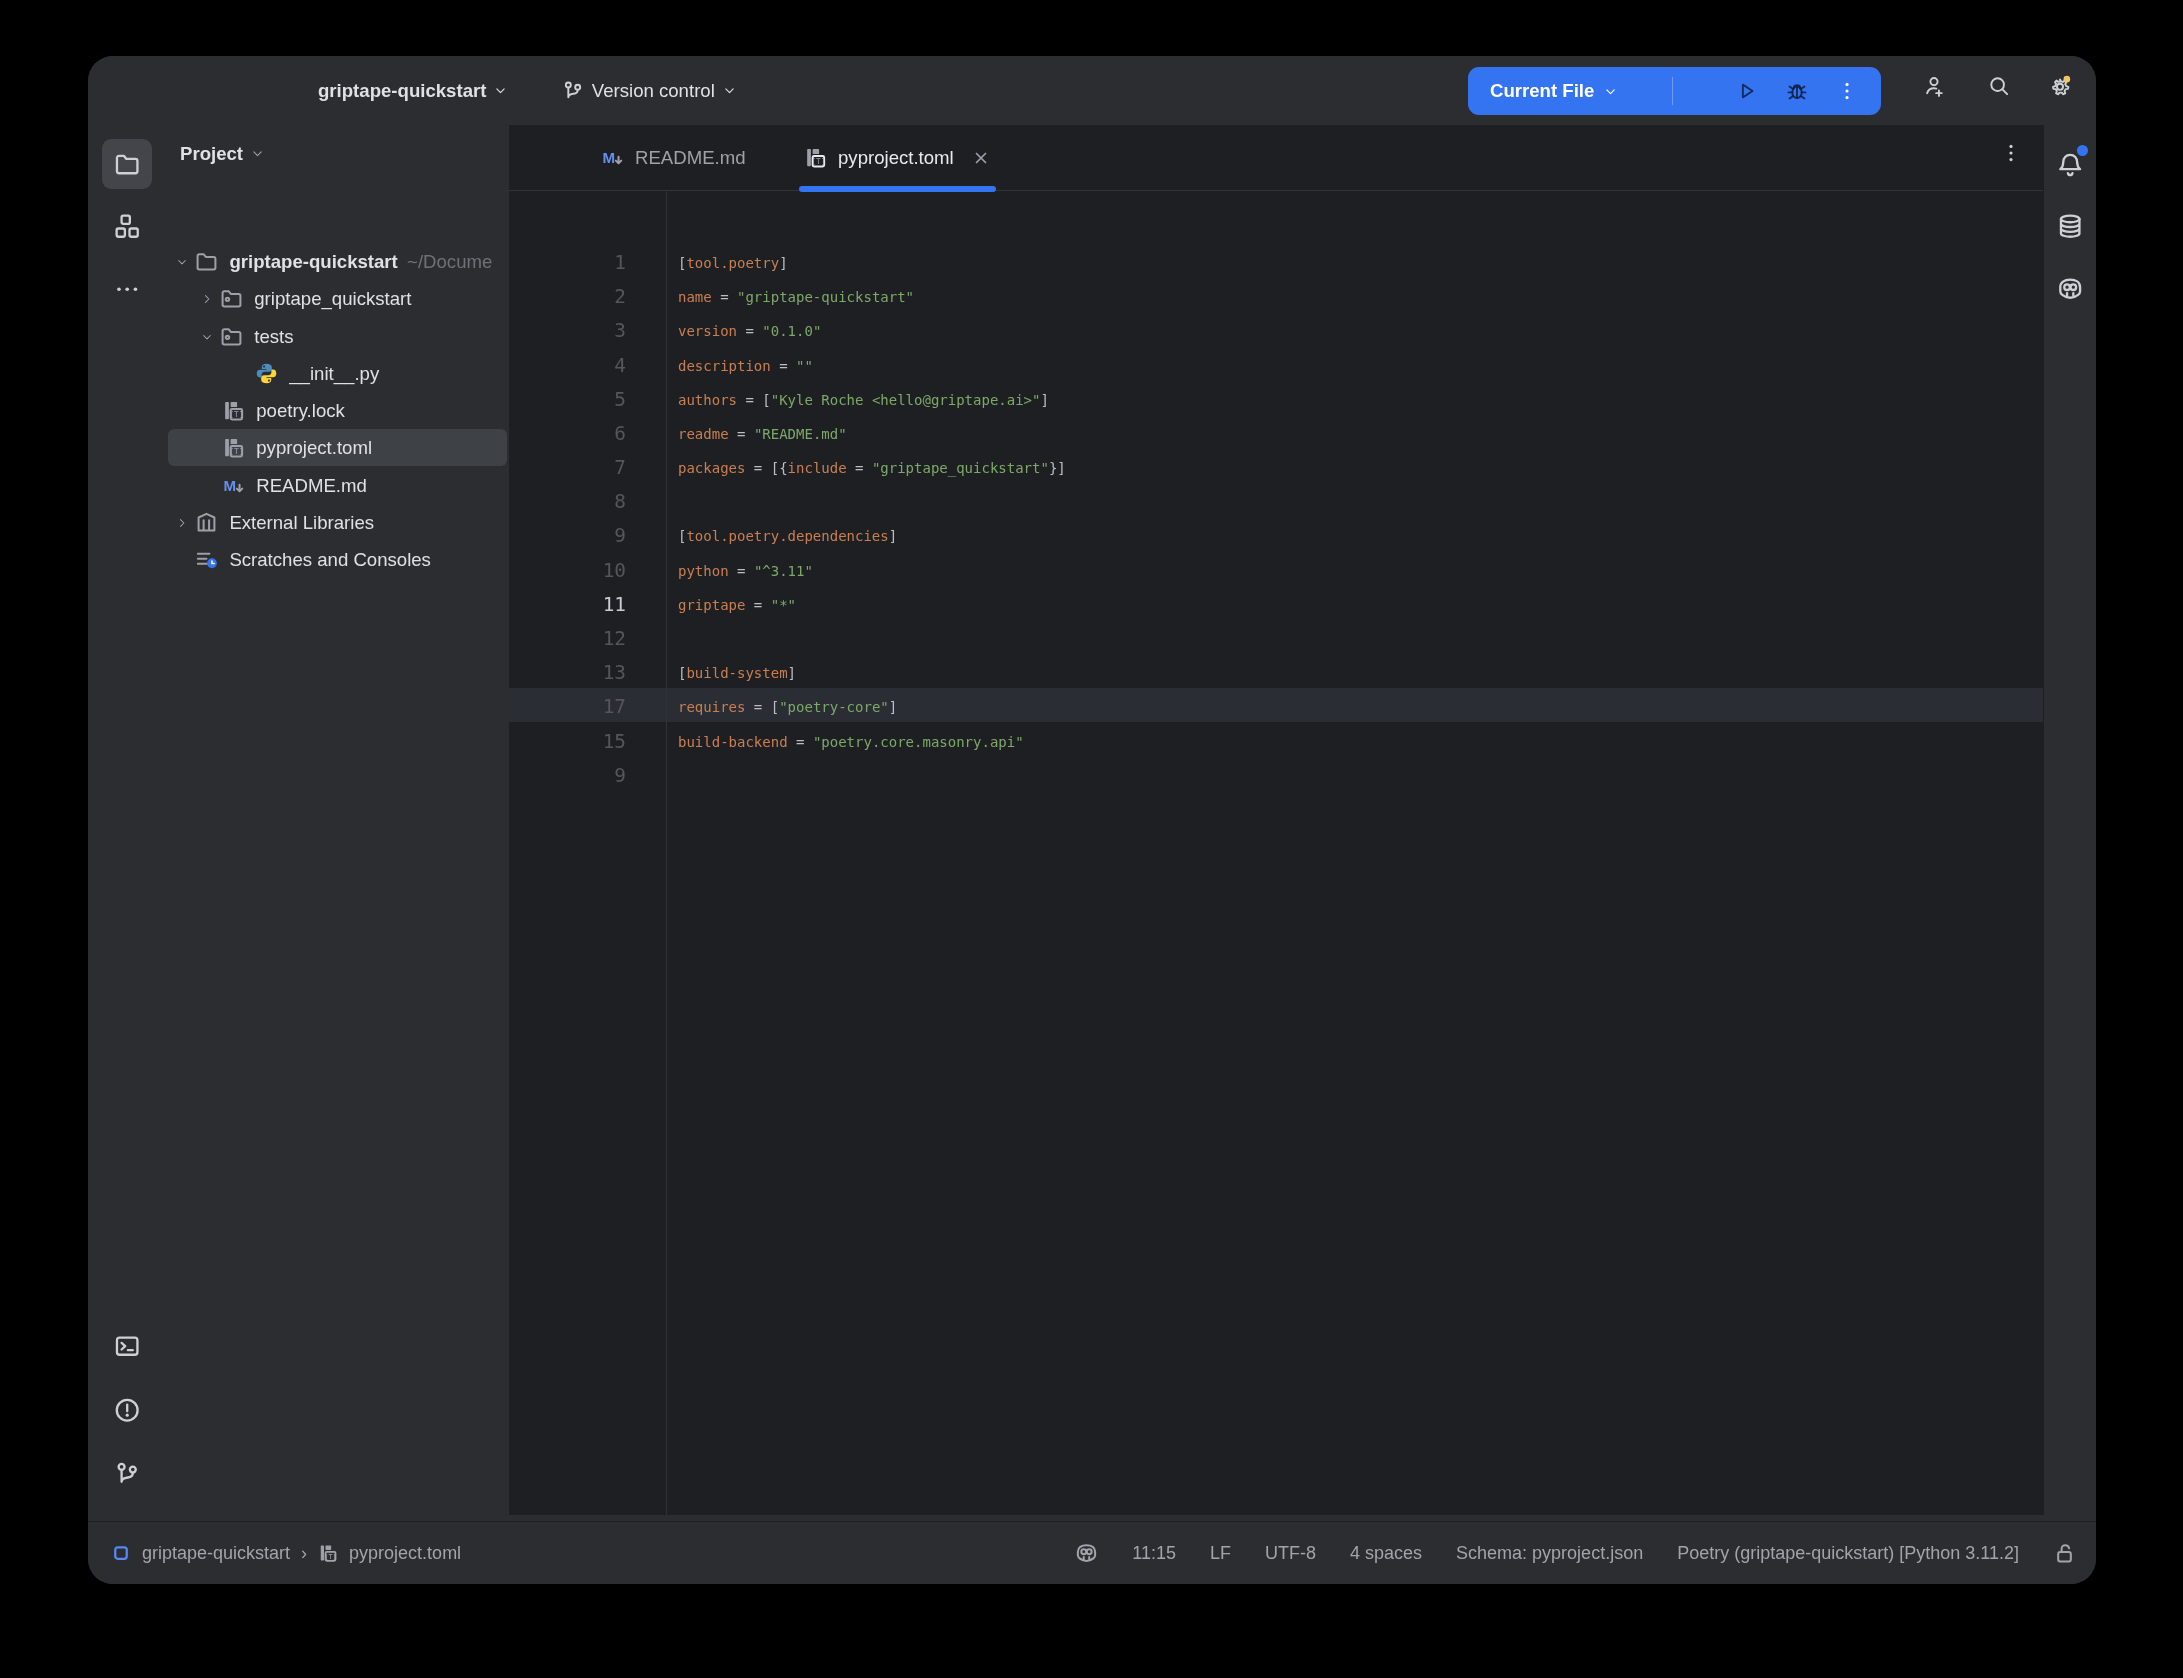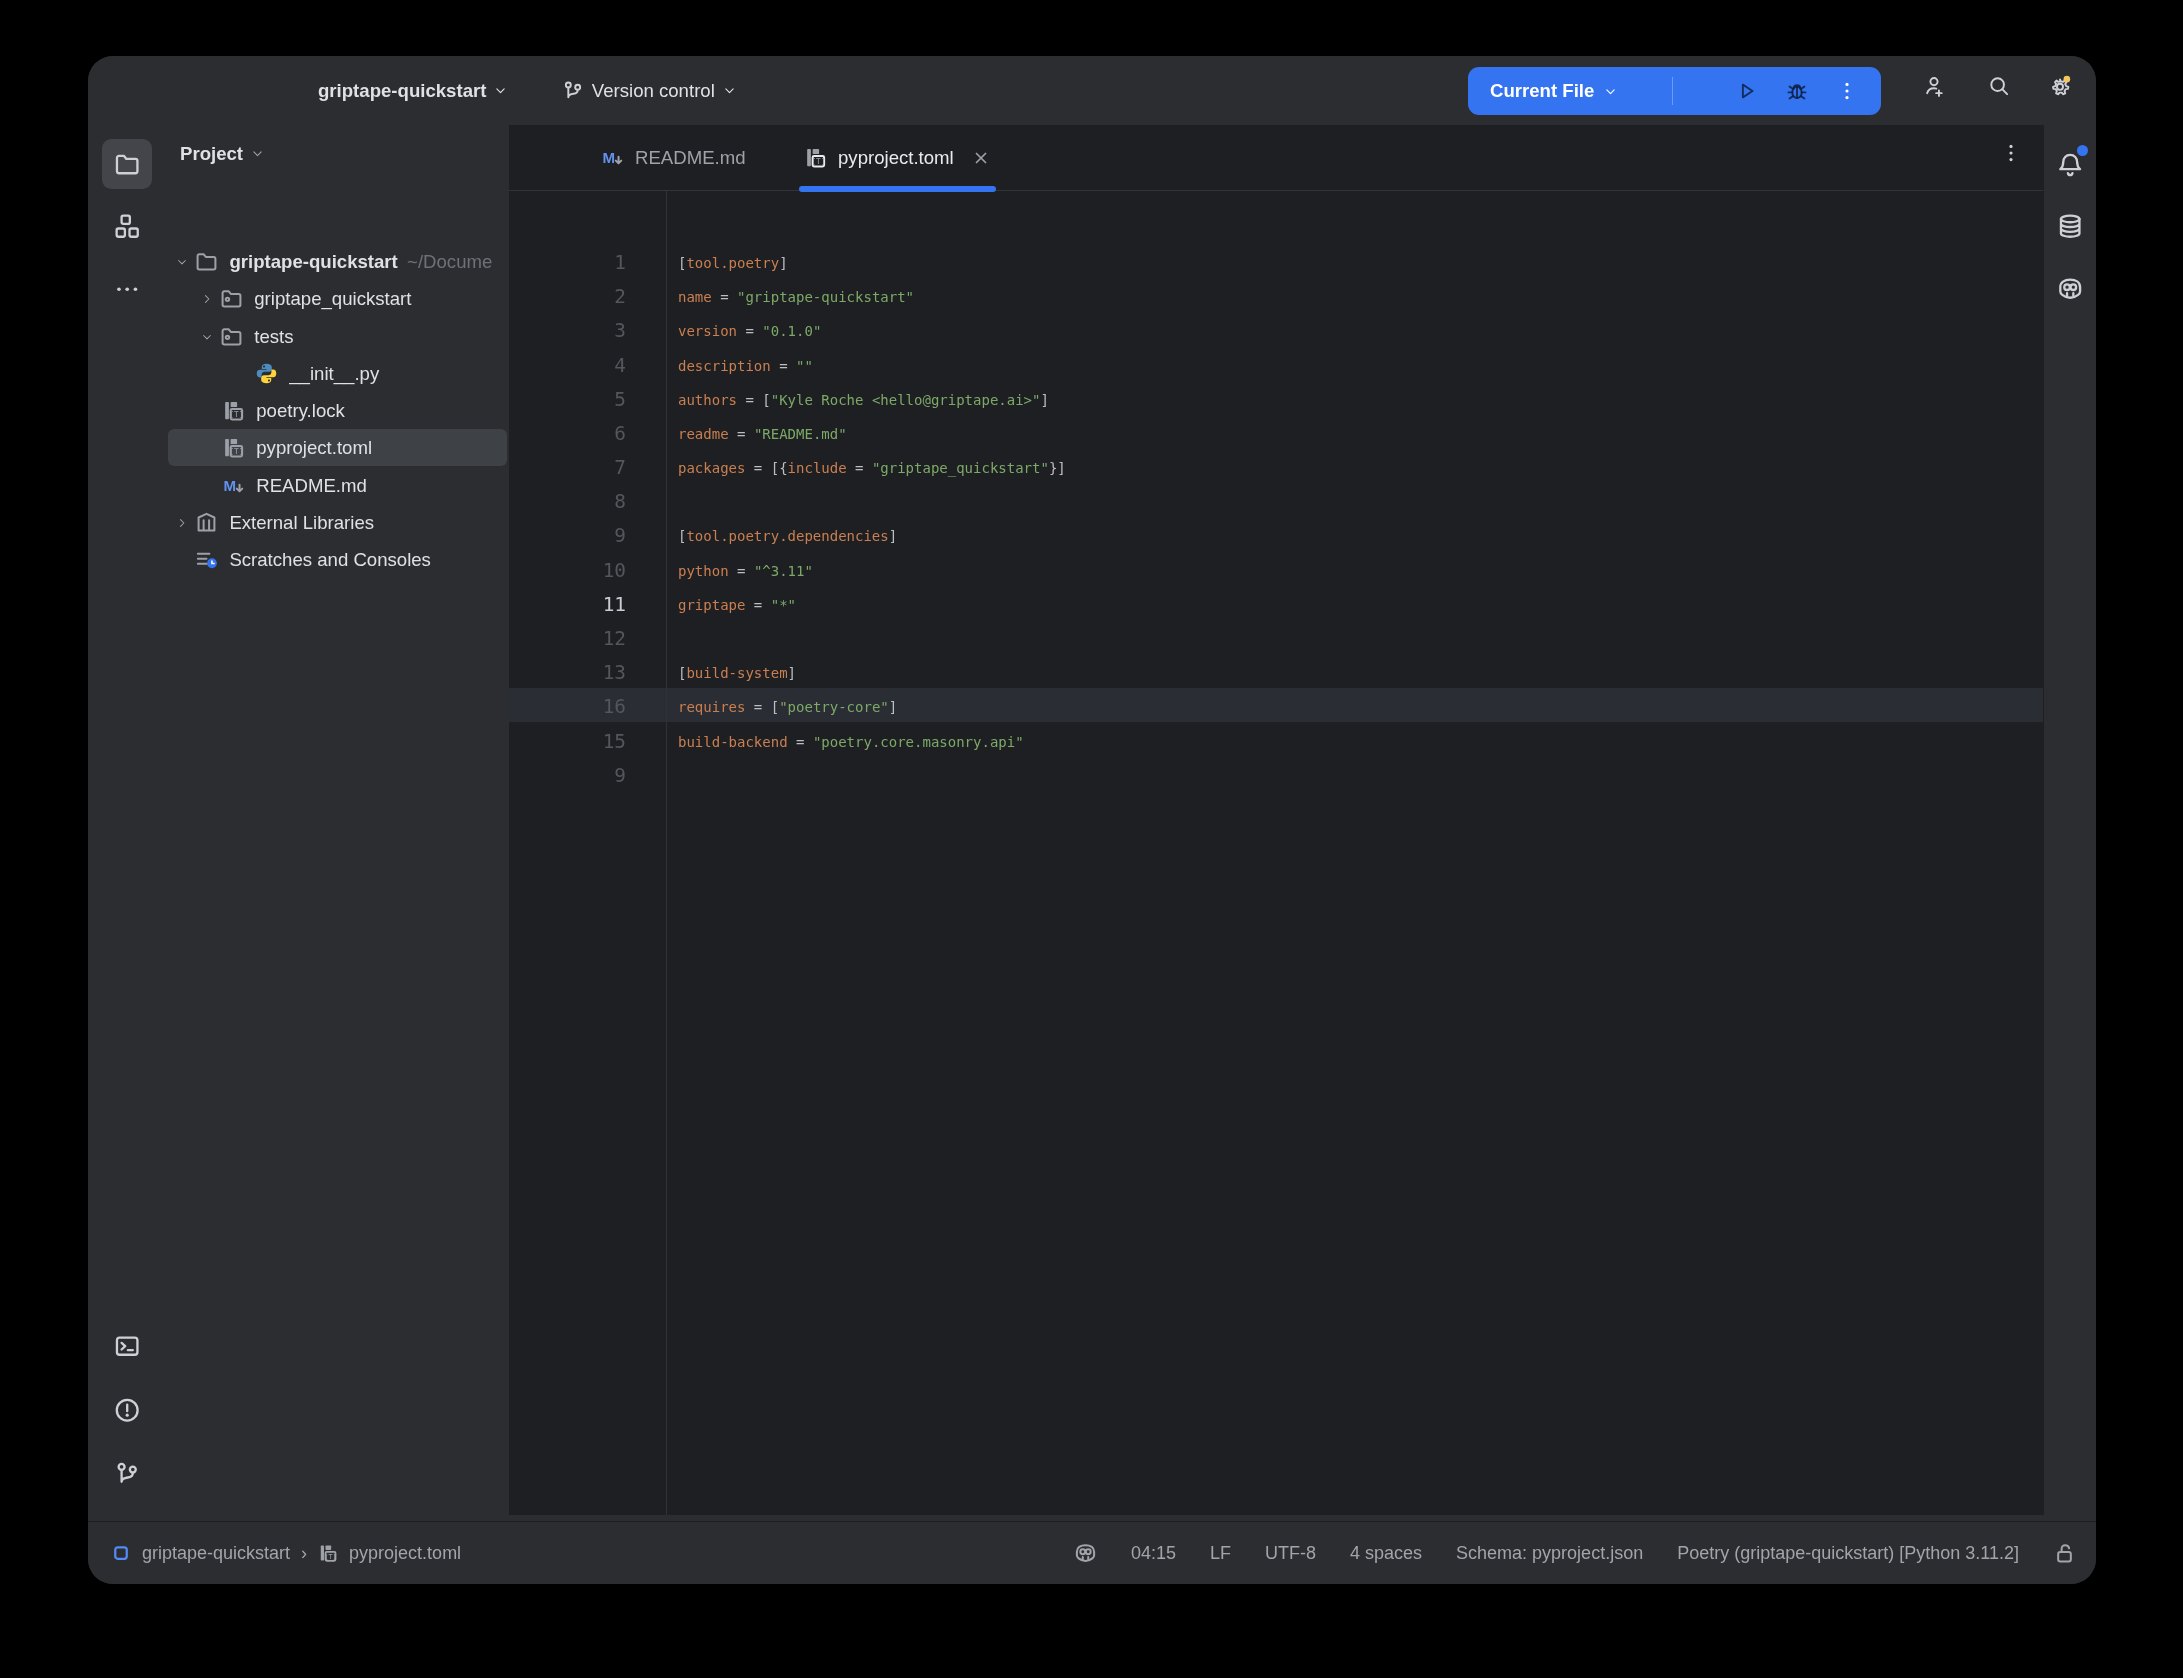--- a/index.html
+++ b/index.html
@@ -376,21 +376,21 @@
           <div class="lnum" style="top: 103px;">4</div>
           <div class="lnum" style="top: 137px;">5</div>
           <div class="lnum" style="top: 171px;">6</div>
           <div class="lnum" style="top: 205px;">7</div>
           <div class="lnum" style="top: 239px;">8</div>
           <div class="lnum" style="top: 273px;">9</div>
           <div class="lnum" style="top: 308px;">10</div>
           <div class="lnum cur" style="top: 342px;">11</div>
           <div class="lnum" style="top: 376px;">12</div>
           <div class="lnum" style="top: 410px;">13</div>
-          <div class="lnum" style="top: 444px;">16</div>
+          <div class="lnum" style="top: 444px;">17</div>
           <div class="lnum" style="top: 479px;">15</div>
           <div class="lnum" style="top: 513px;">9</div>
         </div>
       <div id="gutter-border" class="abs"></div>
       <div id="code" class="abs" style="left:169px;top:121px;">
           <div class="code-line" style="top: 0px;"><span class="tk-brk">[</span><span class="tk-key">tool.poetry</span><span class="tk-brk">]</span></div>
           <div class="code-line" style="top: 34px;"><span class="tk-key">name</span><span class="tk-op"> = </span><span class="tk-str">"griptape-quickstart"</span></div>
           <div class="code-line" style="top: 68px;"><span class="tk-key">version</span><span class="tk-op"> = </span><span class="tk-str">"0.1.0"</span></div>
           <div class="code-line" style="top: 103px;"><span class="tk-key">description</span><span class="tk-op"> = </span><span class="tk-str">""</span></div>
           <div class="code-line" style="top: 137px;"><span class="tk-key">authors</span><span class="tk-op"> = </span><span class="tk-brk">[</span><span class="tk-str">"Kyle Roche &lt;hello@griptape.ai&gt;"</span><span class="tk-brk">]</span></div>
@@ -463,21 +463,21 @@
           <span class="sb-item">pyproject.toml</span>
         </div>
       <div id="status-right">
           <span class="sb-item">
             <svg width="23" height="23" viewBox="0 0 16 16" xmlns="http://www.w3.org/2000/svg">
               <path d="M8 2.2c-3.6 0-6 1.6-6 4.6v2.4c0 .9.4 1.6 1.2 2.2 1.3 1 3 1.8 4.8 1.8s3.5-.8 4.8-1.8c.8-.6 1.2-1.3 1.2-2.2V6.8c0-3-2.4-4.6-6-4.6z" fill="none" stroke="currentColor" stroke-width="1.4" stroke-linecap="round" stroke-linejoin="round"></path>
               <path d="M4.4 6.8c0-1 .7-1.7 1.7-1.7s1.7.7 1.7 1.7-.7 1.7-1.7 1.7-1.7-.7-1.7-1.7z M8.2 6.8c0-1 .7-1.7 1.7-1.7s1.7.7 1.7 1.7-.7 1.7-1.7 1.7-1.7-.7-1.7-1.7z" fill="none" stroke="currentColor" stroke-width="1.4" stroke-linecap="round" stroke-linejoin="round"></path>
               <path d="M6.1 10.4v1.6 M9.9 10.4v1.6" fill="none" stroke="currentColor" stroke-width="1.4" stroke-linecap="round" stroke-linejoin="round"></path>
             </svg>
           </span>
-          <span class="sb-item">04:15</span>
+          <span class="sb-item">11:15</span>
           <span class="sb-item">LF</span>
           <span class="sb-item">UTF-8</span>
           <span class="sb-item">4 spaces</span>
           <span class="sb-item">Schema: pyproject.json</span>
           <span class="sb-item">Poetry (griptape-quickstart) [Python 3.11.2]</span>
           <span class="sb-item">
             <svg width="23" height="23" viewBox="0 0 16 16" xmlns="http://www.w3.org/2000/svg">
               <rect x="3.6" y="7" width="8.8" height="6.6" rx="1.4" fill="none" stroke="currentColor" stroke-width="1.4" stroke-linecap="round" stroke-linejoin="round"></rect>
               <path d="M6 7V4.8C6 3.2 7 2.2 8.5 2.2s2.5 1 2.7 2.2" fill="none" stroke="currentColor" stroke-width="1.4" stroke-linecap="round" stroke-linejoin="round"></path>
             </svg>

